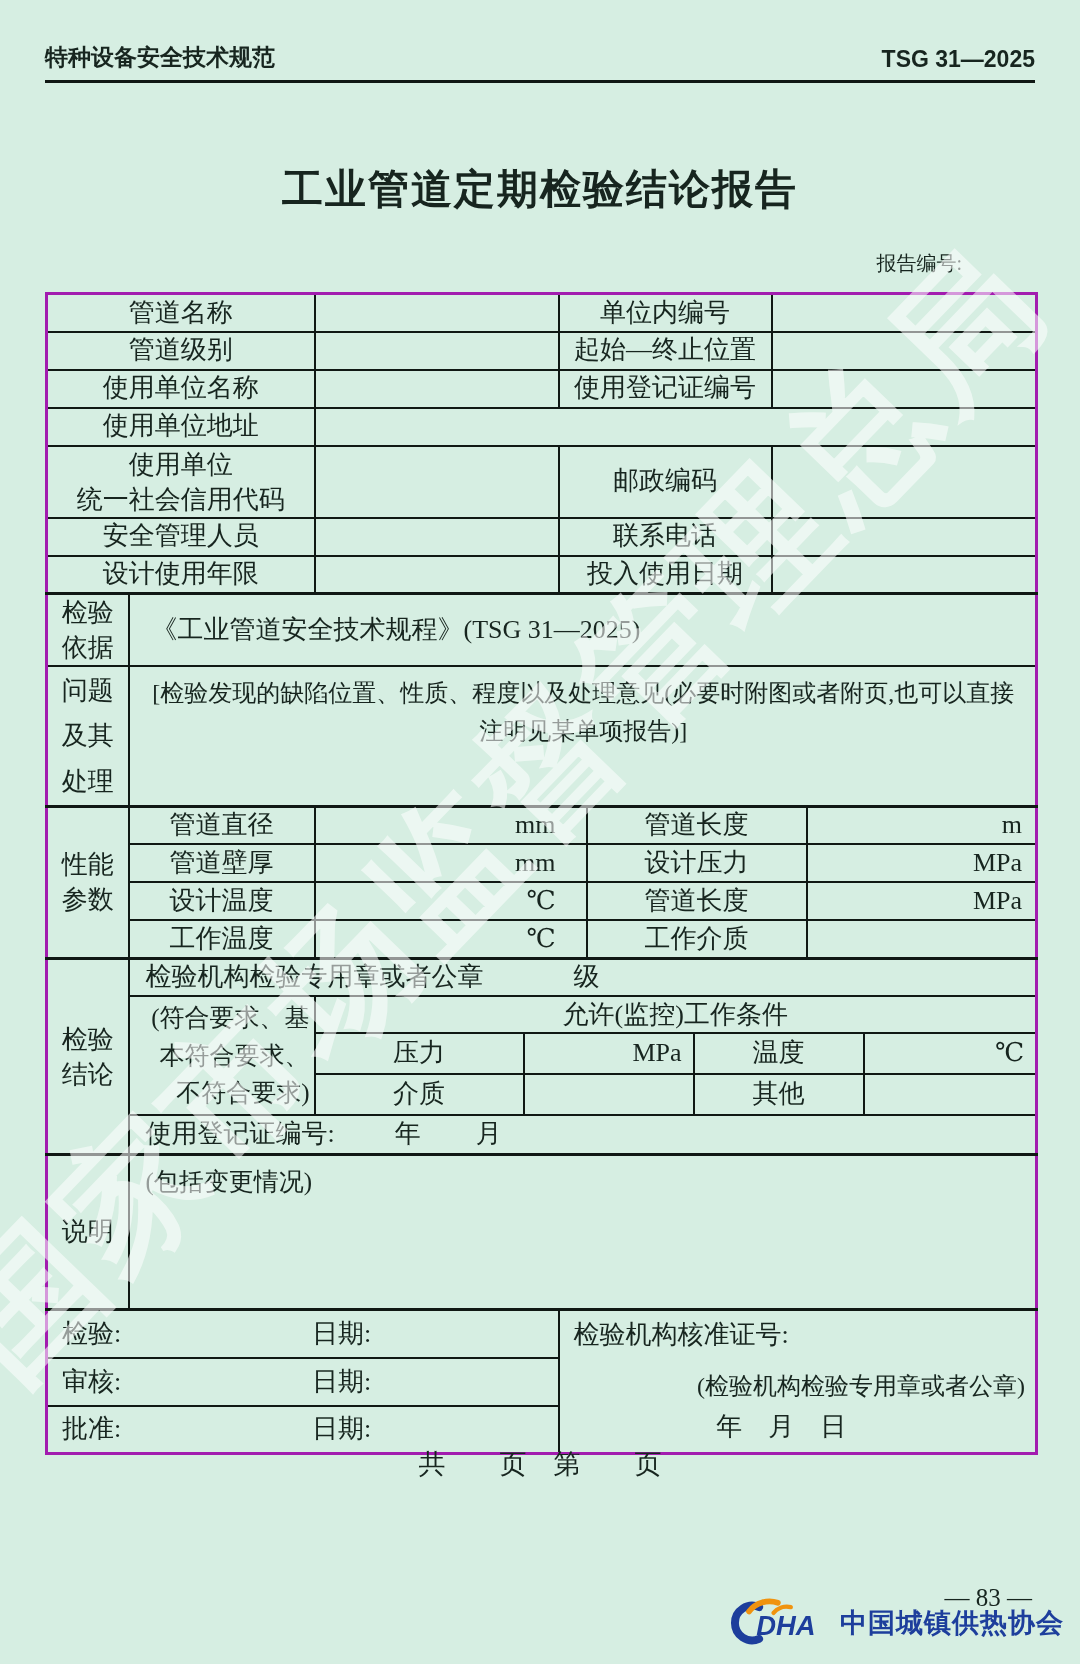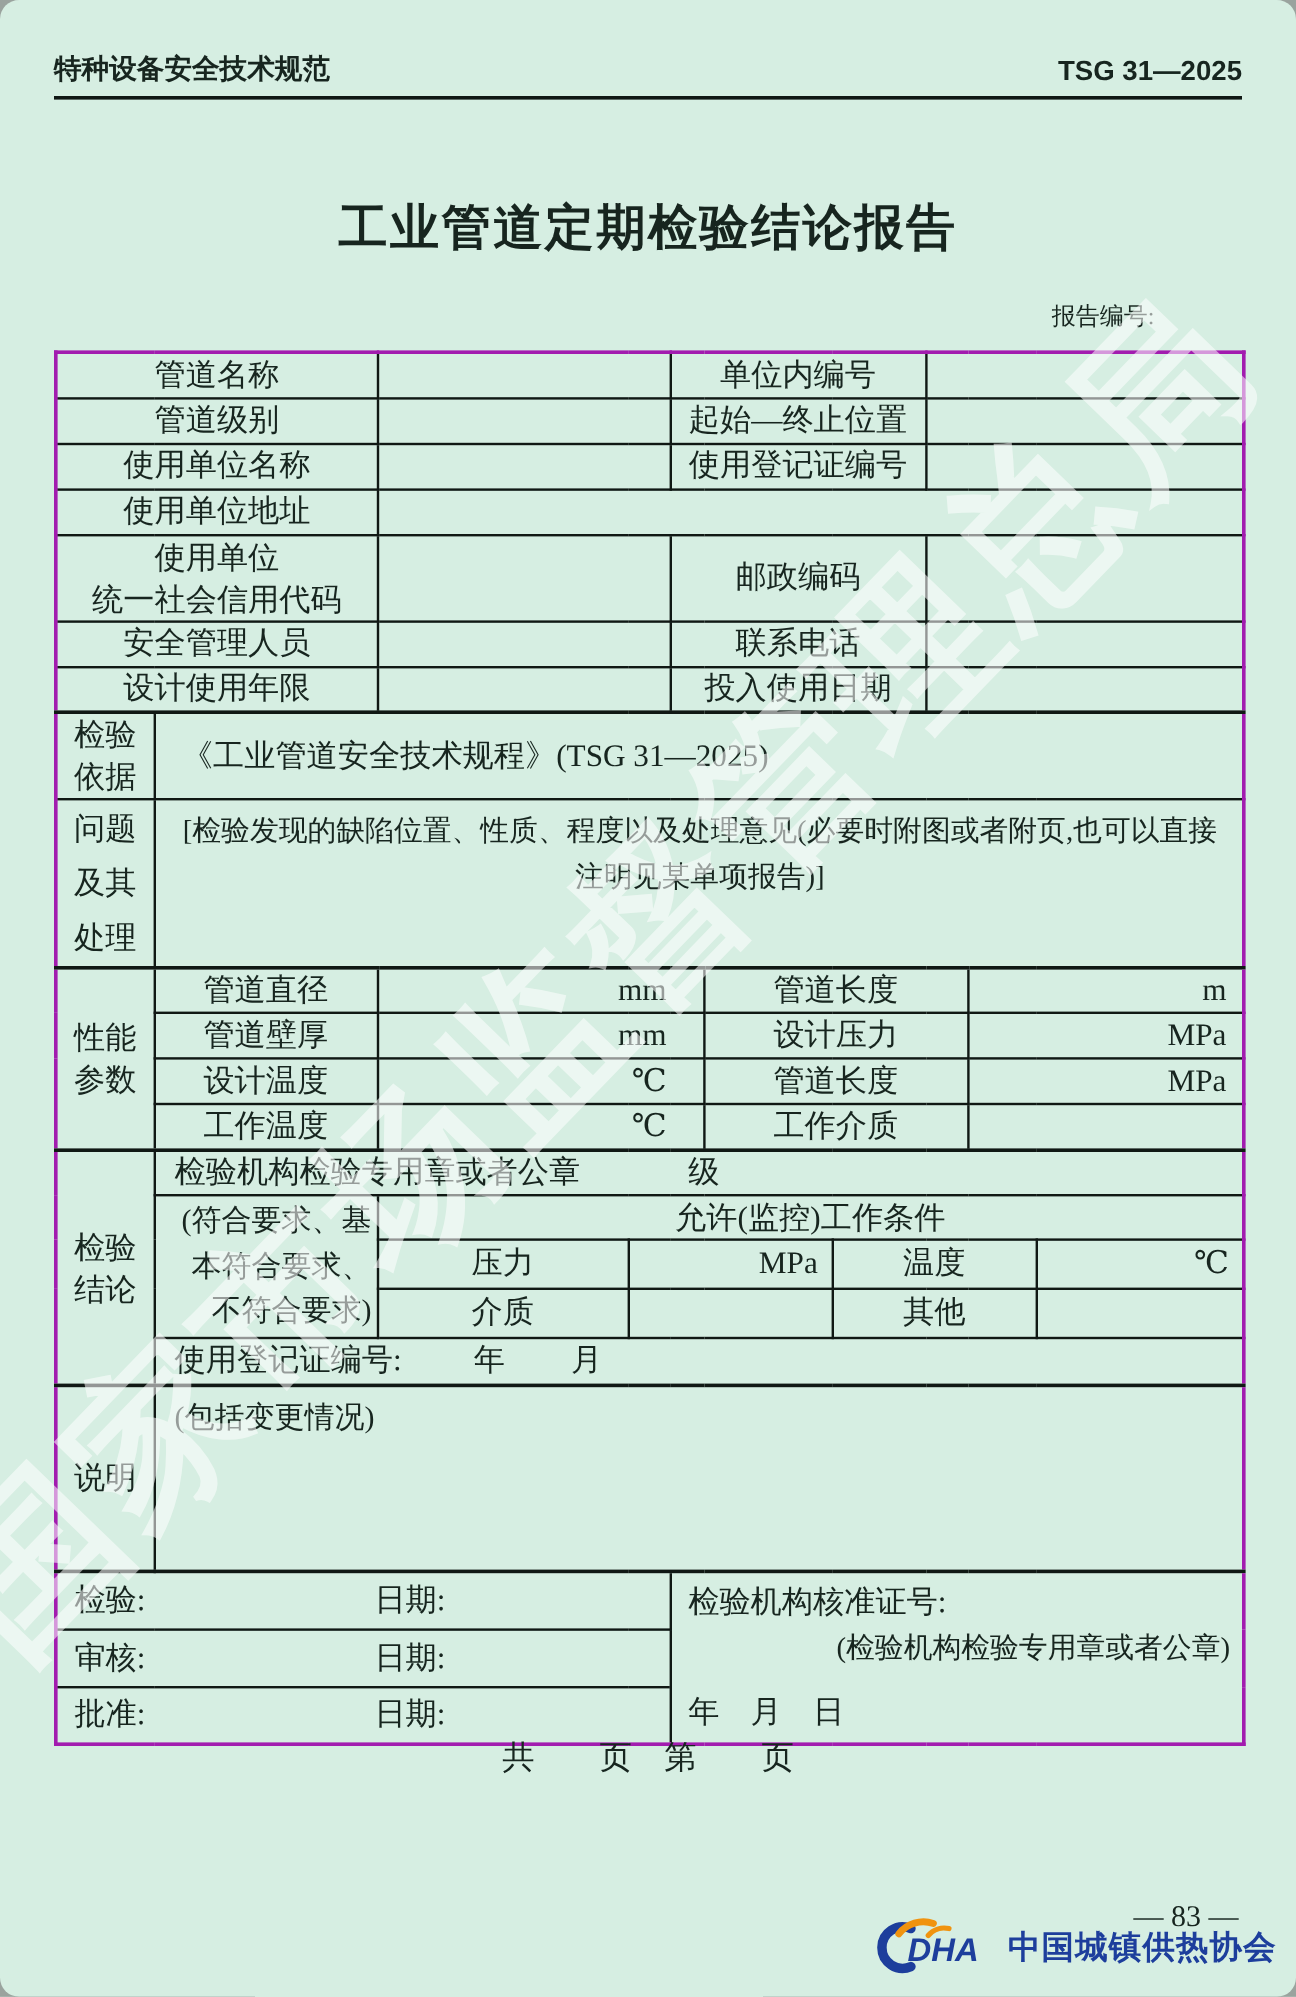--- a/index.html
+++ b/index.html
@@ -7,21 +7,20 @@
     font-family:"Liberation Serif","DejaVu Serif",serif;
     background:#9aa39e;
   }
   .page{
     position:relative;
     width:1080px;height:1664px;
     margin:0 auto;
     background:#d6eee2;
     overflow:hidden;
     color:#17251f;
-    border-radius:16px;
   }
   
   .hdr{
     position:absolute;top:42px;left:45px;width:990px;
     display:flex;justify-content:space-between;align-items:flex-end;
     font-family:"Liberation Sans","DejaVu Sans",sans-serif;
     font-weight:700;font-size:23px;
   }
   .rule{
     position:absolute;top:80px;left:45px;width:990px;height:3px;
@@ -79,21 +78,21 @@
   }
   .sign-cell{text-align:left;padding-left:14px;}
   .sign-name{display:inline-block;width:250px;}
   td.org-cell{vertical-align:top;padding:0;}
   .org-inner{
     display:flex;flex-direction:column;height:138px;
     padding:8px 8px 6px 14px;box-sizing:border-box;text-align:left;
   }
   .org-cert{flex:0 0 auto;}
   .org-seal{margin-top:auto;text-align:right;font-size:24px;padding-right:2px;}
-  .org-date{text-align:left;padding-right:38px;white-space:pre;margin-top:22px;}
+  .org-date{text-align:center;padding-right:38px;white-space:pre;margin-top:10px;}
   
   .watermark{
     position:absolute;left:500px;top:815px;
     transform:translate(-50%,-50%) rotate(-46deg);
     font-size:142px;font-weight:700;letter-spacing:8px;
     color:rgba(255,255,255,0.55);
     white-space:nowrap;z-index:6;pointer-events:none;
     font-family:"Liberation Sans","DejaVu Sans",sans-serif;
   }
   

